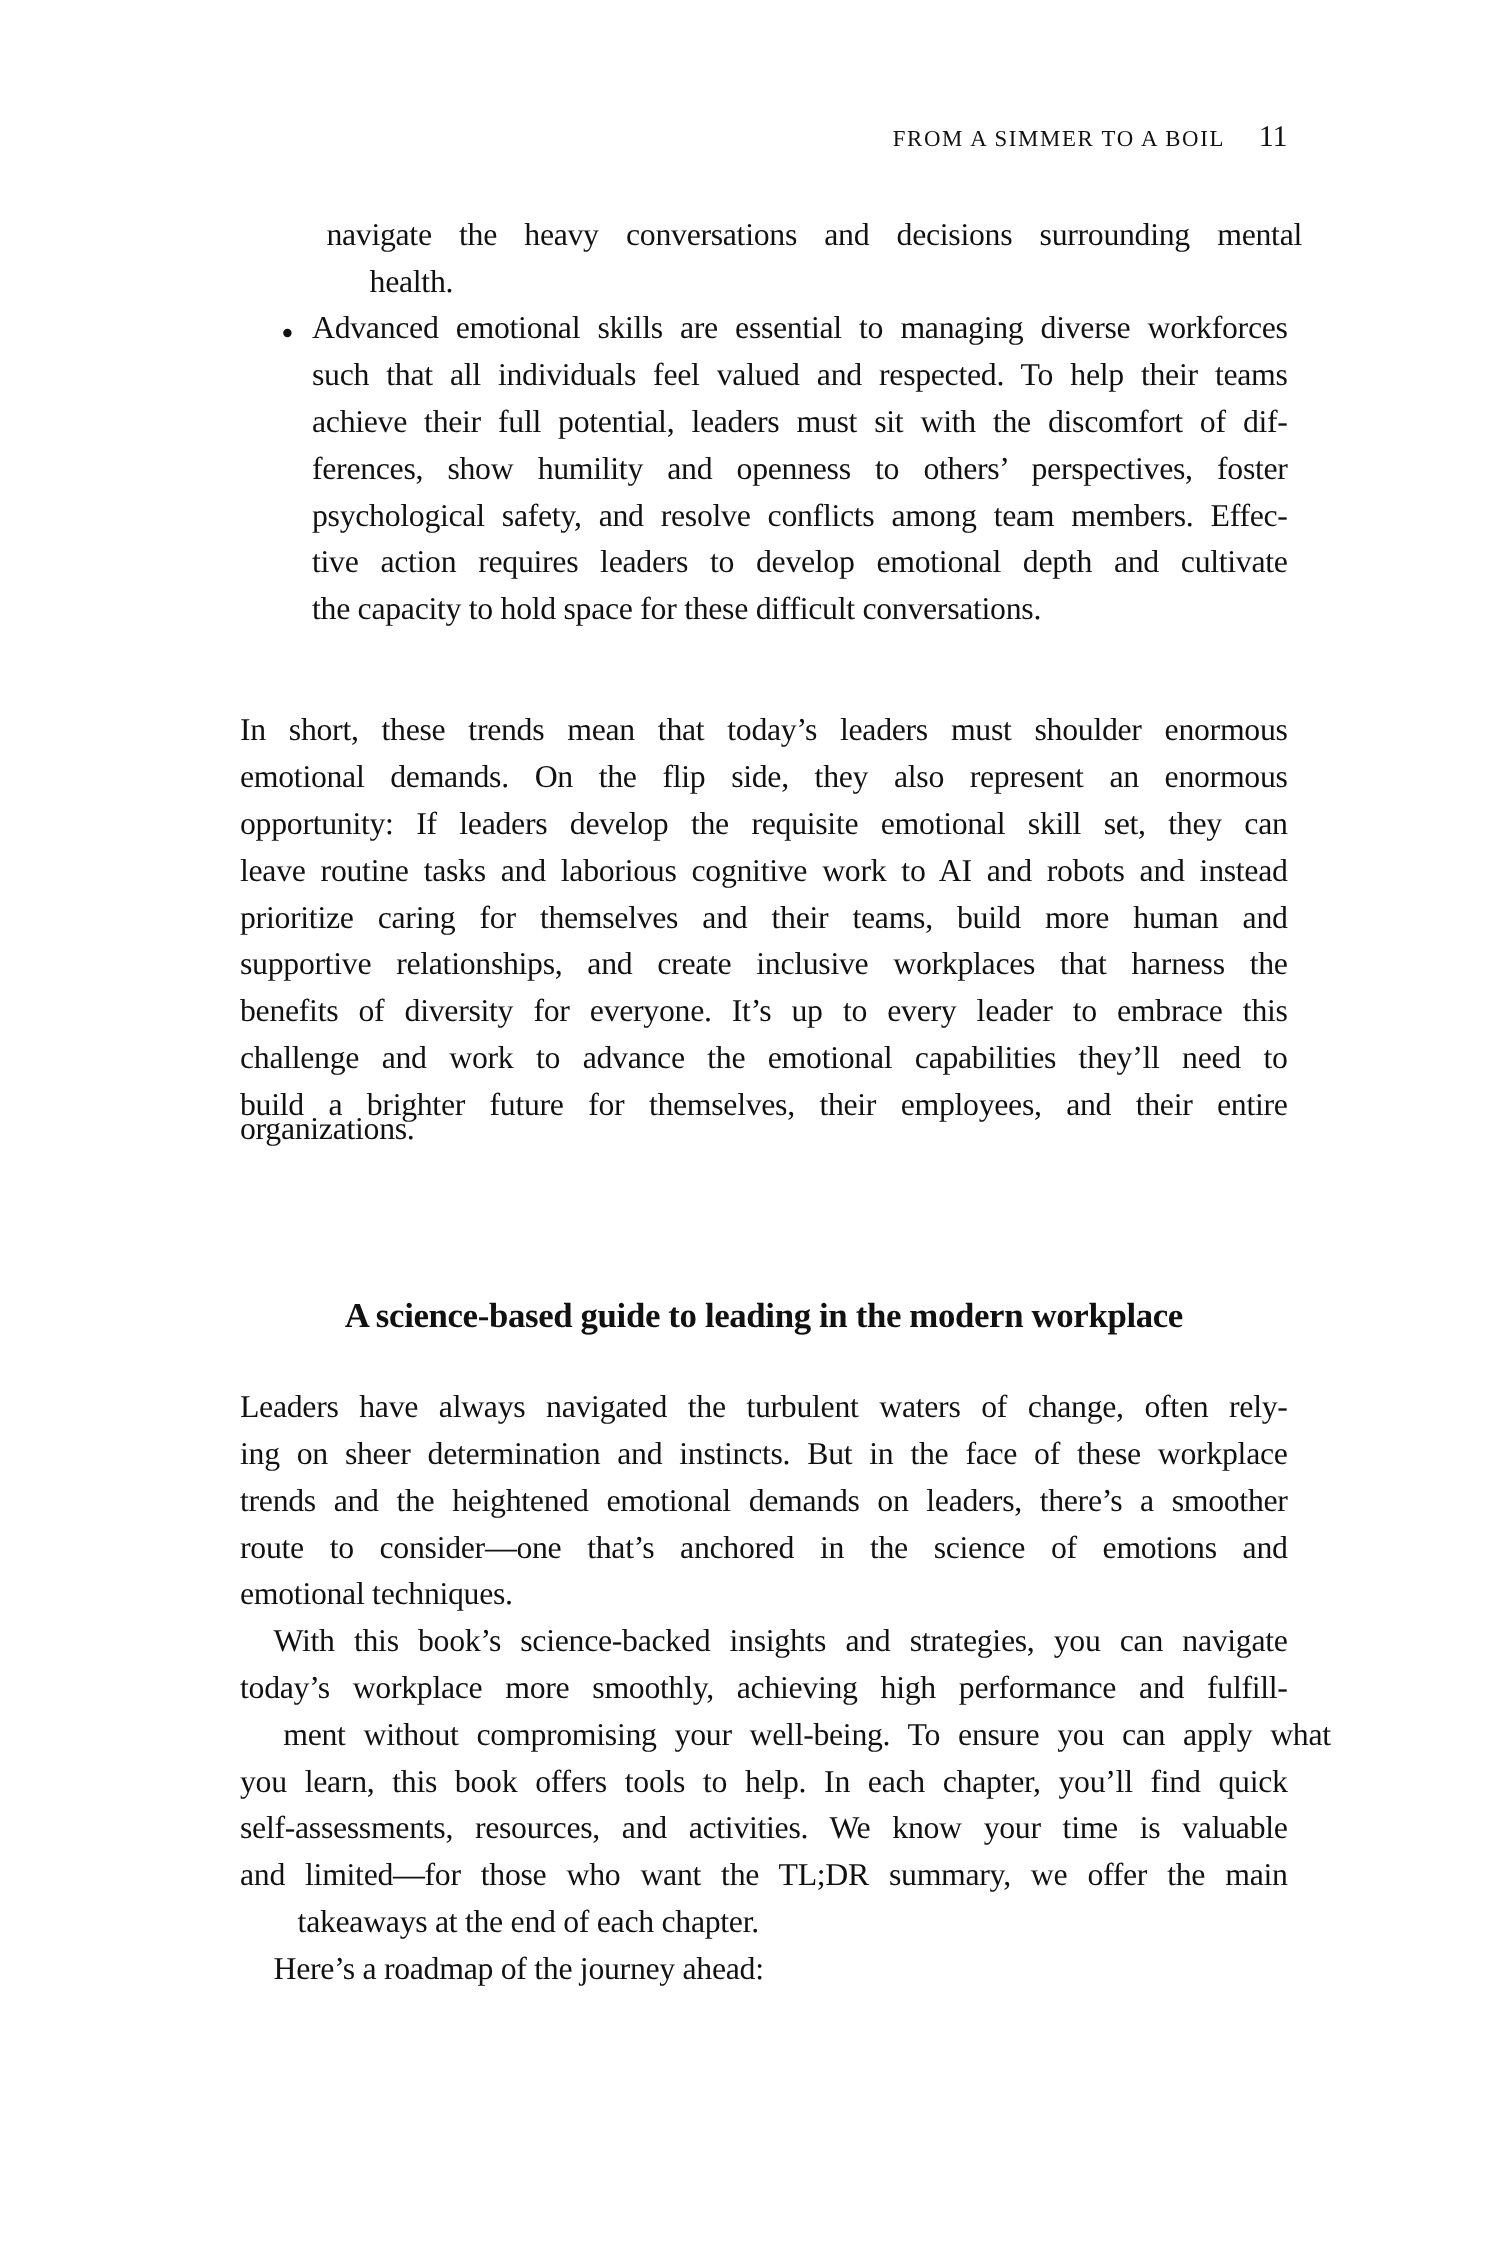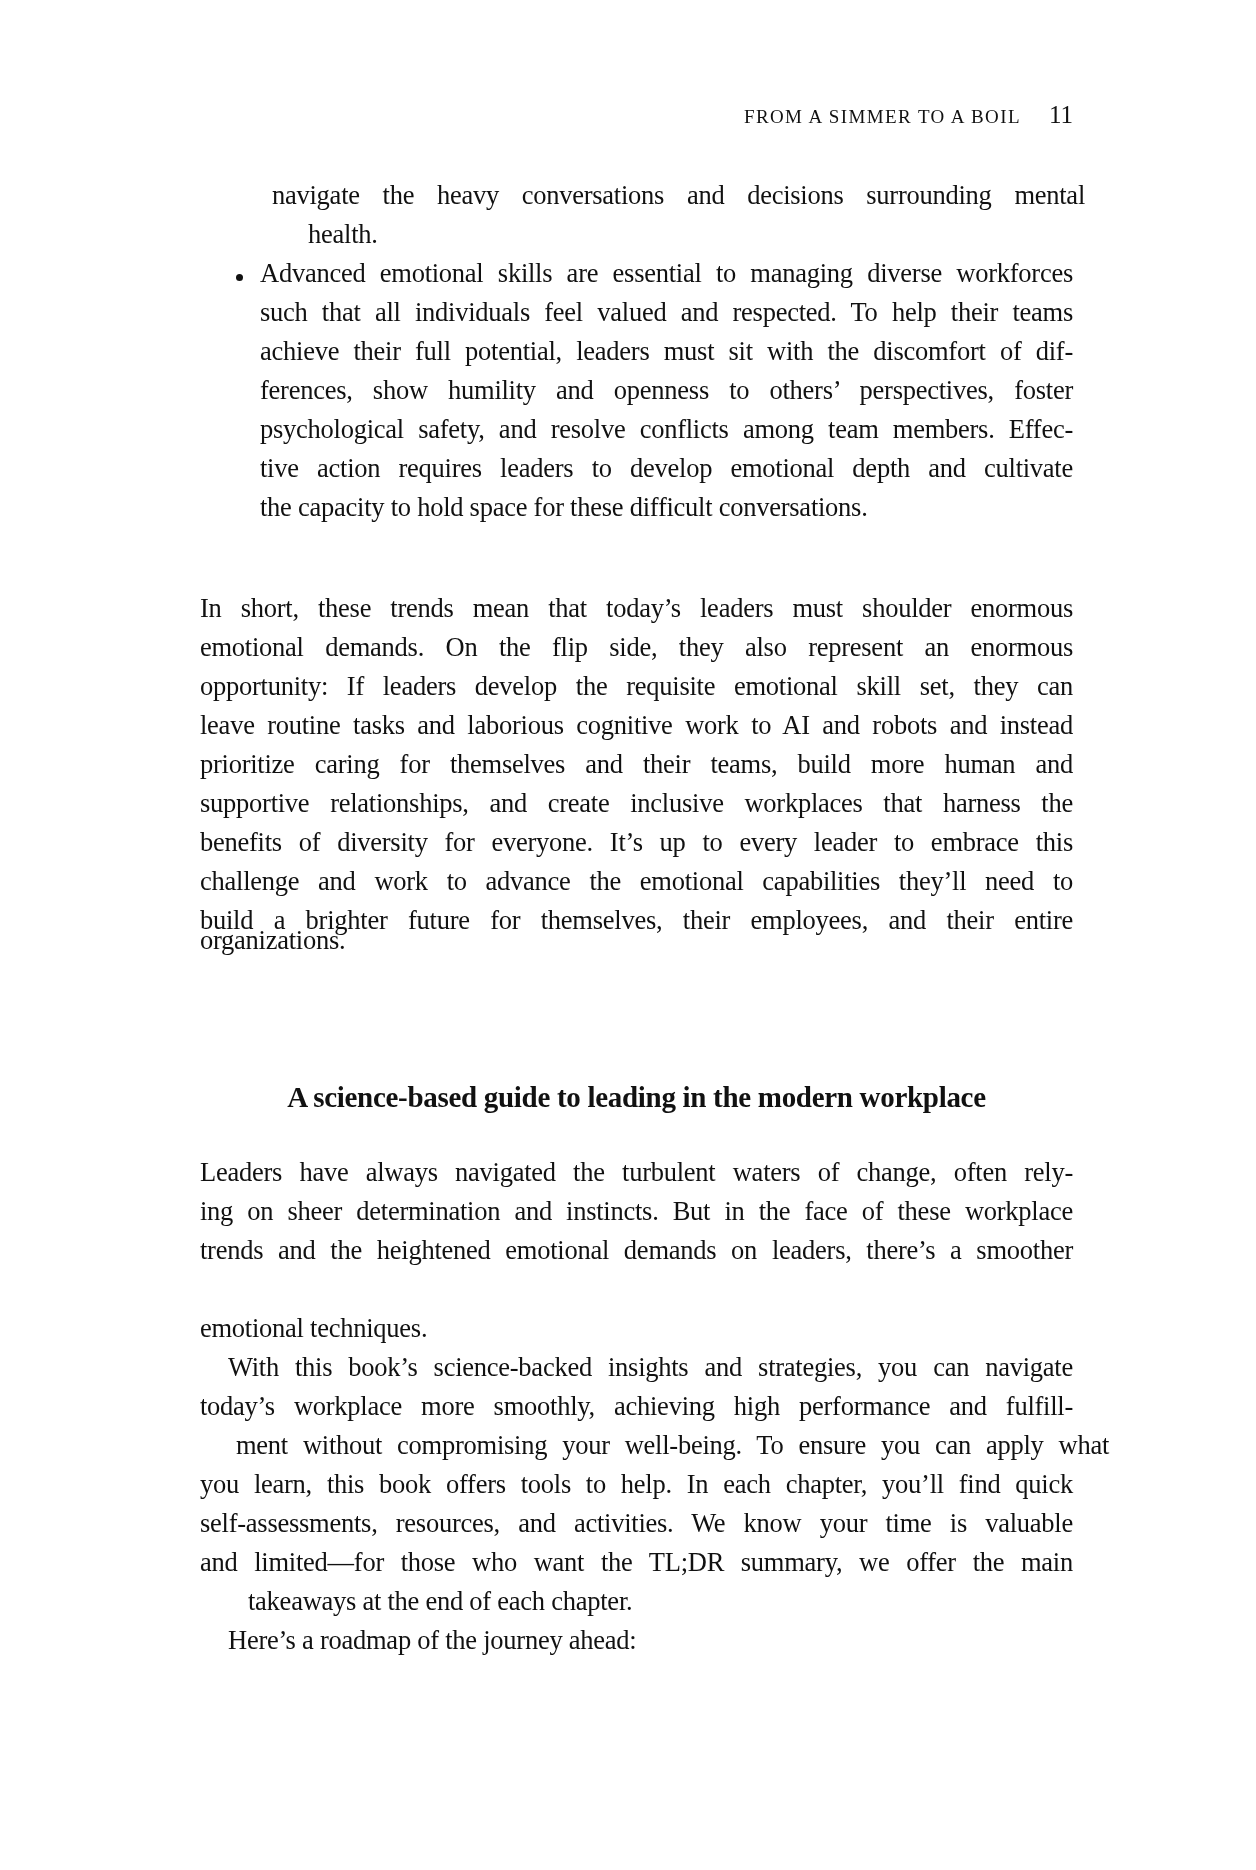--- a/index.html
+++ b/index.html
@@ -106,20 +106,21 @@
   <div class="line" style="left: 200px; width: 873px; top: 823px; white-space: normal; overflow: visible;">benefits of diversity for everyone. It’s up to every leader to embrace this</div>
   <div class="line" style="left: 200px; width: 873px; top: 862px; white-space: normal; overflow: visible;">challenge and work to advance the emotional capabilities they’ll need to</div>
   <div class="line" style="left: 200px; width: 873px; top: 901px; white-space: normal; overflow: visible;">build a brighter future for themselves, their employees, and their entire</div>
   <div class="line last" style="left: 200px; width: 873px; top: 888px; white-space: normal; overflow: visible; margin-top: 33px;">organizations.</div>
 
   <div class="heading">A science-based guide to leading in the modern workplace</div>
 
   <div class="line" style="left: 200px; width: 873px; top: 1153px; white-space: normal; overflow: visible;">Leaders have always navigated the turbulent waters of change, often rely-</div>
   <div class="line" style="left: 200px; width: 873px; top: 1192px; white-space: normal; overflow: visible;">ing on sheer determination and instincts. But in the face of these workplace</div>
   <div class="line" style="left: 200px; width: 873px; top: 1231px; white-space: normal; overflow: visible;">trends and the heightened emotional demands on leaders, there’s a smoother</div>
+  <div class="line" style="left: 200px; width: 873px; top: 1270px; white-space: normal; overflow: visible;">route to consider—one that’s anchored in the science of emotions and</div>
   <div class="line last" style="left: 200px; width: 873px; top: 1309px; white-space: normal; overflow: visible;">emotional techniques.</div>
 
   <div class="line" style="left: 228px; width: 845px; top: 1348px; white-space: normal; overflow: visible;">With this book’s science-backed insights and strategies, you can navigate</div>
   <div class="line" style="left: 200px; width: 873px; top: 1387px; white-space: normal; overflow: visible;">today’s workplace more smoothly, achieving high performance and fulfill-</div>
   <div class="line" style="left: 200px; width: 873px; top: 1426px; white-space: normal; overflow: visible; margin-left: 36px;">ment without compromising your well-being. To ensure you can apply what</div>
   <div class="line" style="left: 200px; width: 873px; top: 1465px; white-space: normal; overflow: visible;">you learn, this book offers tools to help. In each chapter, you’ll find quick</div>
   <div class="line" style="left: 200px; width: 873px; top: 1504px; white-space: normal; overflow: visible;">self-assessments, resources, and activities. We know your time is valuable</div>
   <div class="line" style="left: 200px; width: 873px; top: 1543px; white-space: normal; overflow: visible;">and limited—for those who want the TL;DR summary, we offer the main</div>
   <div class="line last" style="left: 200px; width: 873px; top: 1582px; white-space: normal; overflow: visible; margin-left: 48px;">takeaways at the end of each chapter.</div>
 

